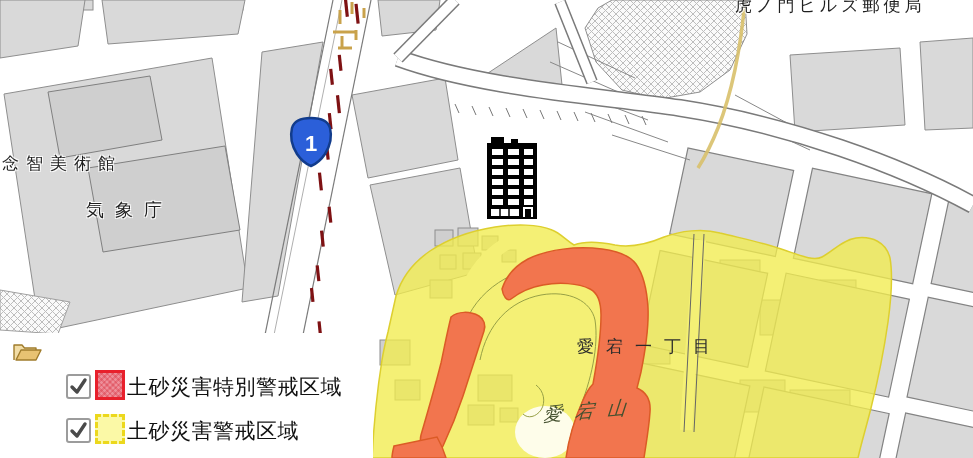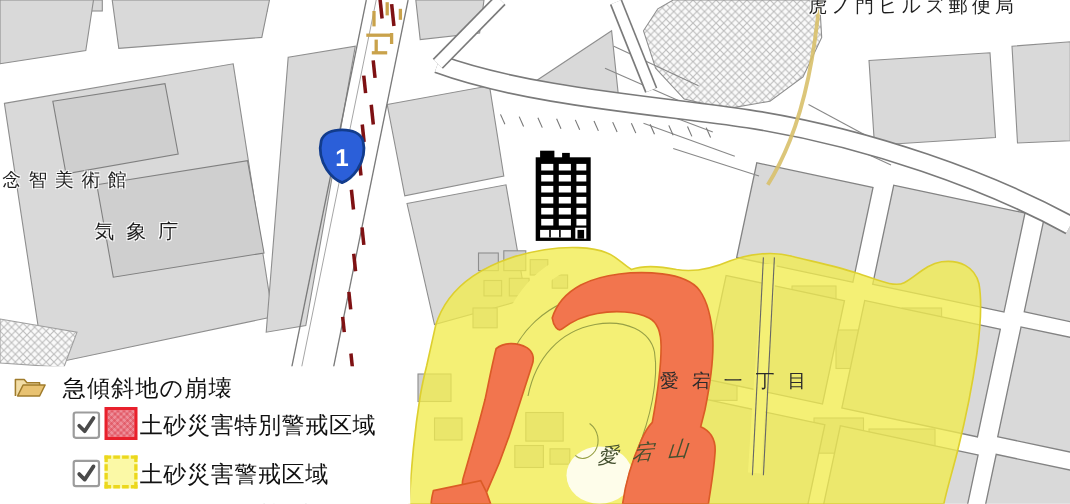--- a/index.html
+++ b/index.html
@@ -6,21 +6,21 @@
   body{width:973px;height:458px;overflow:hidden;position:relative;background:#fff;
        font-family:"Liberation Sans","DejaVu Sans",sans-serif;}
   #stage{position:absolute;inset:0;width:973px;height:458px;}
   svg{position:absolute;left:0;top:0;}
   .map-label{position:absolute;color:#1f1f1f;white-space:nowrap;
              text-shadow:1px 1px 0 rgba(255,255,255,.85),-1px -1px 0 rgba(255,255,255,.85),
                          1px -1px 0 rgba(255,255,255,.85),-1px 1px 0 rgba(255,255,255,.85);}
   #lbl-museum{left:2px;top:152px;font-size:17px;letter-spacing:7px;}
   #lbl-jma{left:86px;top:198px;font-size:18px;letter-spacing:11px;}
   #lbl-post{left:735px;top:-6px;font-size:17px;letter-spacing:4px;}
-  #lbl-atago1{left:577px;top:335px;font-size:17px;letter-spacing:12px;text-shadow:none;color:#2b2b2b;margin-left:23px;}
+  #lbl-atago1{left:577px;top:335px;font-size:17px;letter-spacing:12px;text-shadow:none;color:#2b2b2b;}
   #lbl-atagoyama{left:543px;top:398px;font-size:19px;letter-spacing:13px;color:#44502f;
                  font-style:italic;transform:rotate(-5deg) skewX(-10deg);text-shadow:none;}
   
   #legend{position:absolute;left:0;top:333px;width:373px;height:125px;background:#fff;}
   #legend-title{position:absolute;left:57px;top:6px;font-size:21px;color:#111;letter-spacing:1px;}
   .folder{position:absolute;left:12px;top:8px;width:30px;height:22px;}
   .lg-row{position:absolute;left:0;width:373px;height:30px;}
   #lg-row-1{top:39px;padding-left:16px;} #lg-row-2{top:83px;text-align:right;}
   .cbox{position:absolute;left:66px;top:2px;width:21px;height:21px;background:#fff;
         border:2px solid #9c9c9c;border-radius:3px;}
@@ -269,21 +269,20 @@
 <div class="map-label" id="lbl-atago1">愛宕一丁目</div>
 <div class="map-label" id="lbl-atagoyama">愛宕山</div>
 
 <div id="legend">
   <div class="folder">
     <svg width="30" height="22" viewBox="0 0 30 22">
       <path d="M2,19 L2,4 L10,4 L12.5,7 L24,7 L24,10" fill="#f2dda6" stroke="#a07c2c" stroke-width="1.4" stroke-linejoin="round"></path>
       <path d="M4,19 L9,9 L29,9 L24,19 Z" fill="#e8c272" stroke="#a07c2c" stroke-width="1.4" stroke-linejoin="round"></path>
     </svg>
   </div>
-  <div id="legend-title">急傾斜地の崩壊</div>
 
   <div class="lg-row" id="lg-row-1">
     <div class="cbox" data-checked="true">
       <svg width="21" height="21" viewBox="0 0 21 21">
         <polyline points="4,11 9,16 17,4" fill="none" stroke="#4a4a4a" stroke-width="3.4" stroke-linecap="round" stroke-linejoin="round"></polyline>
       </svg>
     </div>
     <div class="swatch swatch-red"></div>
     <div class="lg-label">土砂災害特別警戒区域</div>
   </div>

